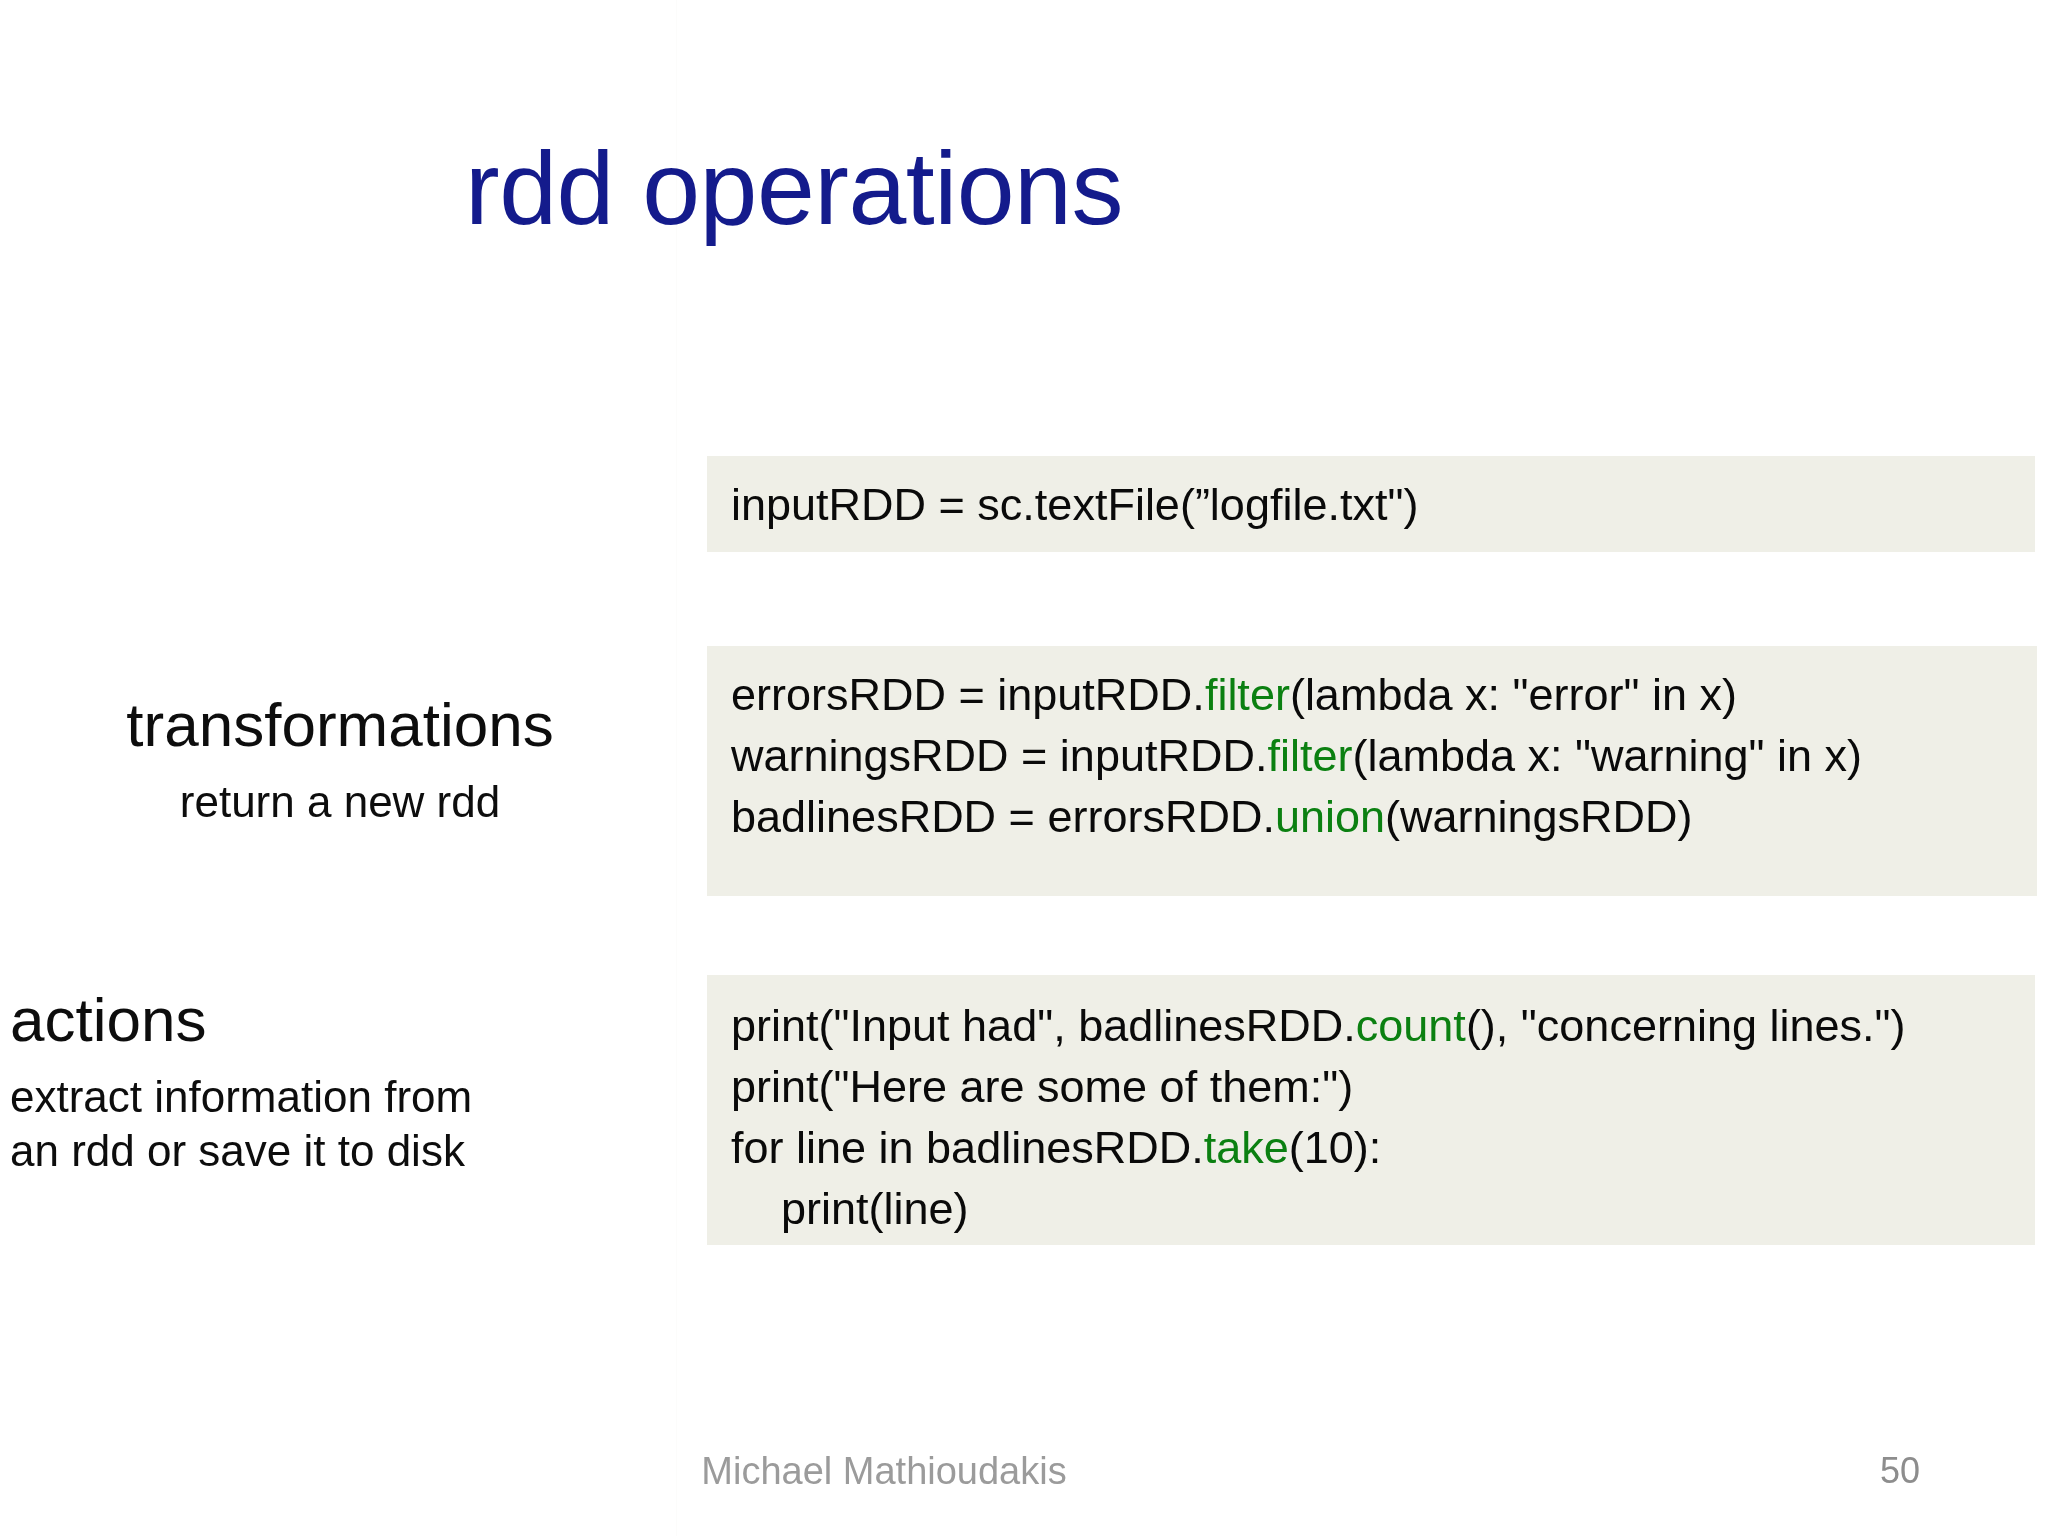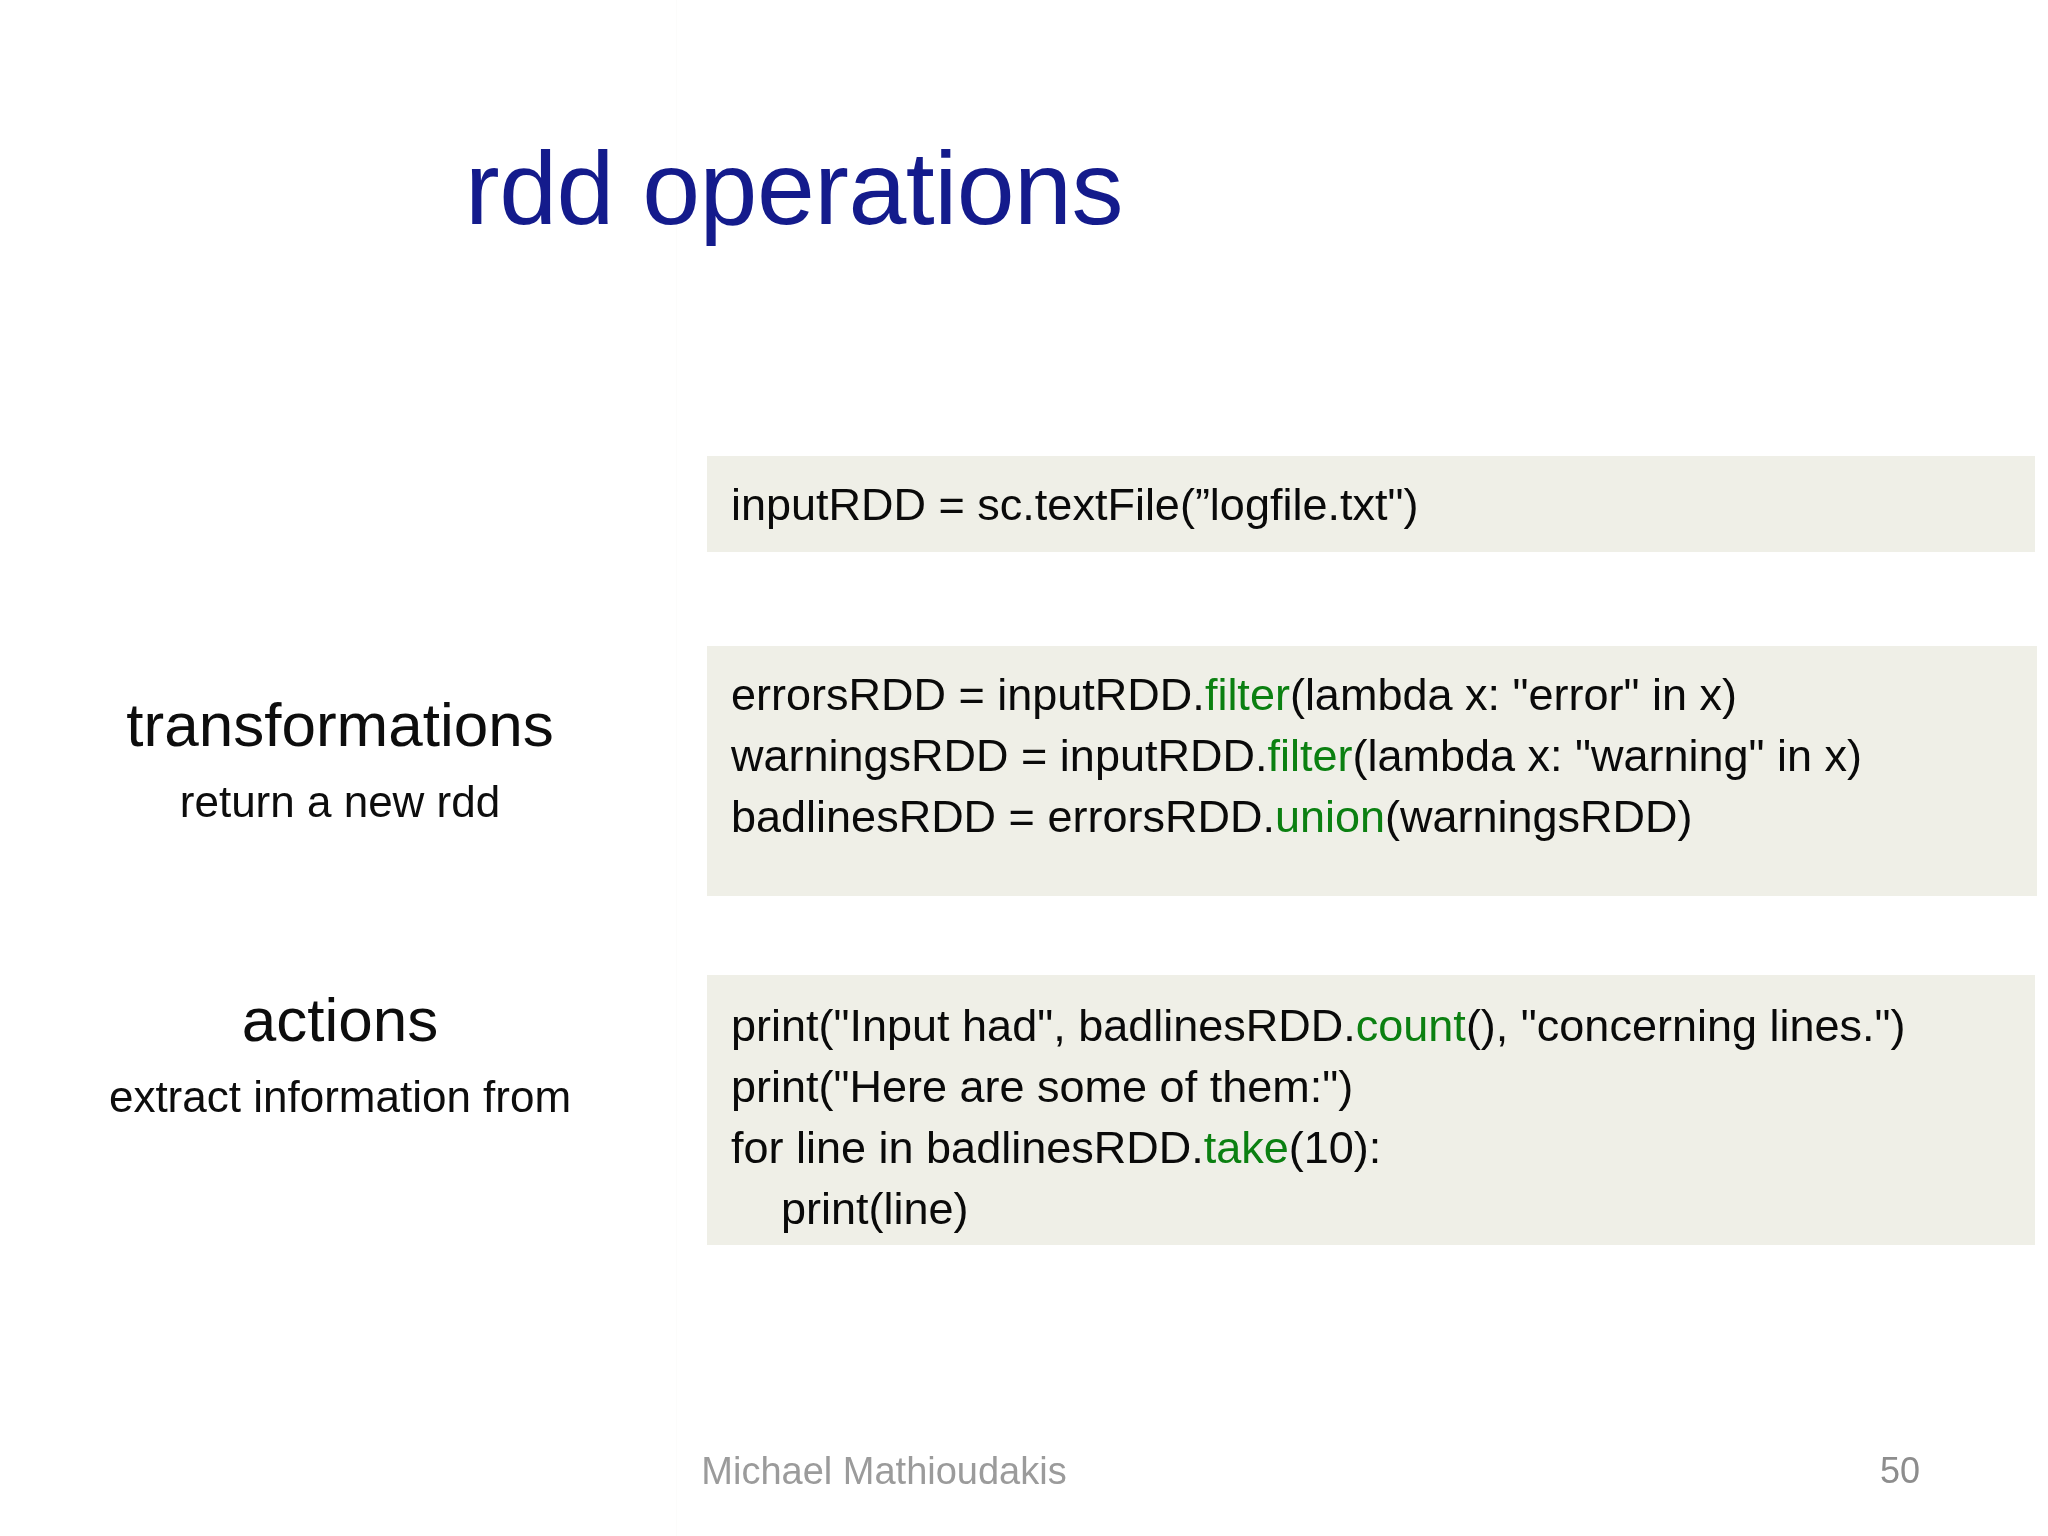--- a/index.html
+++ b/index.html
@@ -72,21 +72,21 @@
     color: #0d0d0d;
     font-weight: 400;
     margin-top: 14px;
   }
 
   .group-actions {
     position: absolute;
     left: 10px;
     top: 985px;
     width: 660px;
-    text-align: center;
+    text-align: left;
     color: #111111;
   }
 
   
   .code-block {
     position: absolute;
     background: #EFEFE7;
     color: #0a0a0a;
     font-family: "Liberation Sans", sans-serif;
     font-size: 45px;
@@ -141,20 +141,21 @@
     <div class="group">
       <div class="group-heading">transformations</div>
       <div class="group-sub">return a new rdd</div>
     </div>
   </div>
 
   <div class="group-actions">
     <div class="group-heading">actions</div>
     <div class="group-sub">
       <div>extract information from</div>
+      <div>an rdd or save it to disk</div>
     </div>
   </div>
 
   <div class="code-block" id="code-1"><span class="ln"><span>inputRDD = sc.textFile(”logfile.txt")</span></span></div>
   <div class="code-block" id="code-2"><span class="ln"><span>errorsRDD = inputRDD.</span><span class="method">filter</span><span>(lambda x: "error" in x)</span></span><span class="ln"><span>warningsRDD = inputRDD.</span><span class="method">filter</span><span>(lambda x: "warning" in x)</span></span><span class="ln"><span>badlinesRDD = errorsRDD.</span><span class="method">union</span><span>(warningsRDD)</span></span></div>
   <div class="code-block" id="code-3"><span class="ln"><span>print("Input had", badlinesRDD.</span><span class="method">count</span><span>(), "concerning lines.")</span></span><span class="ln"><span>print("Here are some of them:")</span></span><span class="ln"><span>for line in badlinesRDD.</span><span class="method">take</span><span>(10):</span></span><span class="ln"><span>    print(line)</span></span></div>
 
   <div class="footer-author">
     <span>Michael Mathioudakis</span>
   </div>

